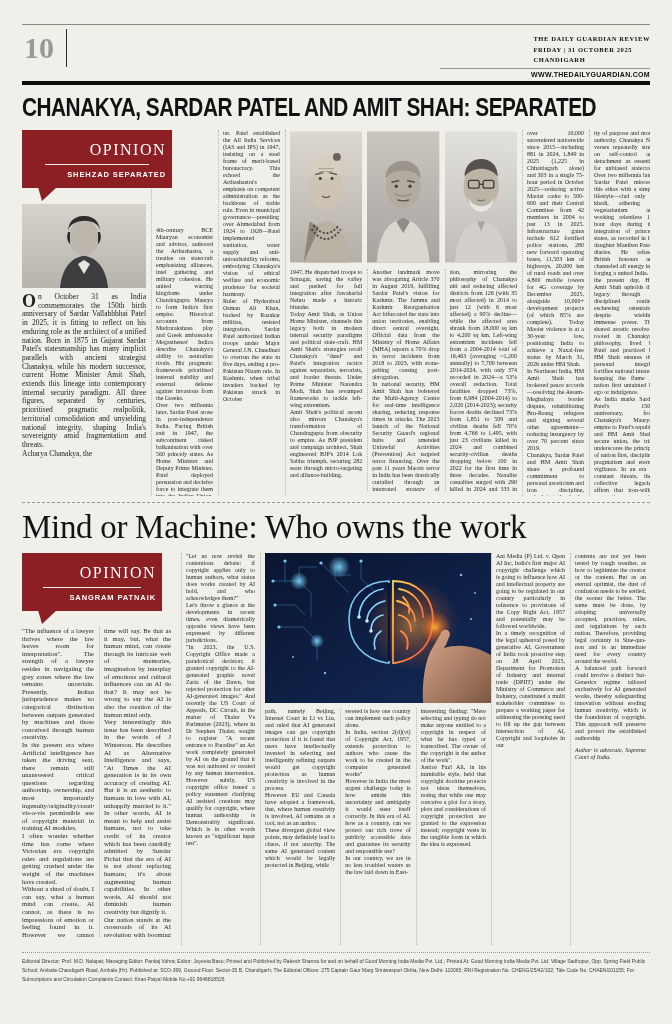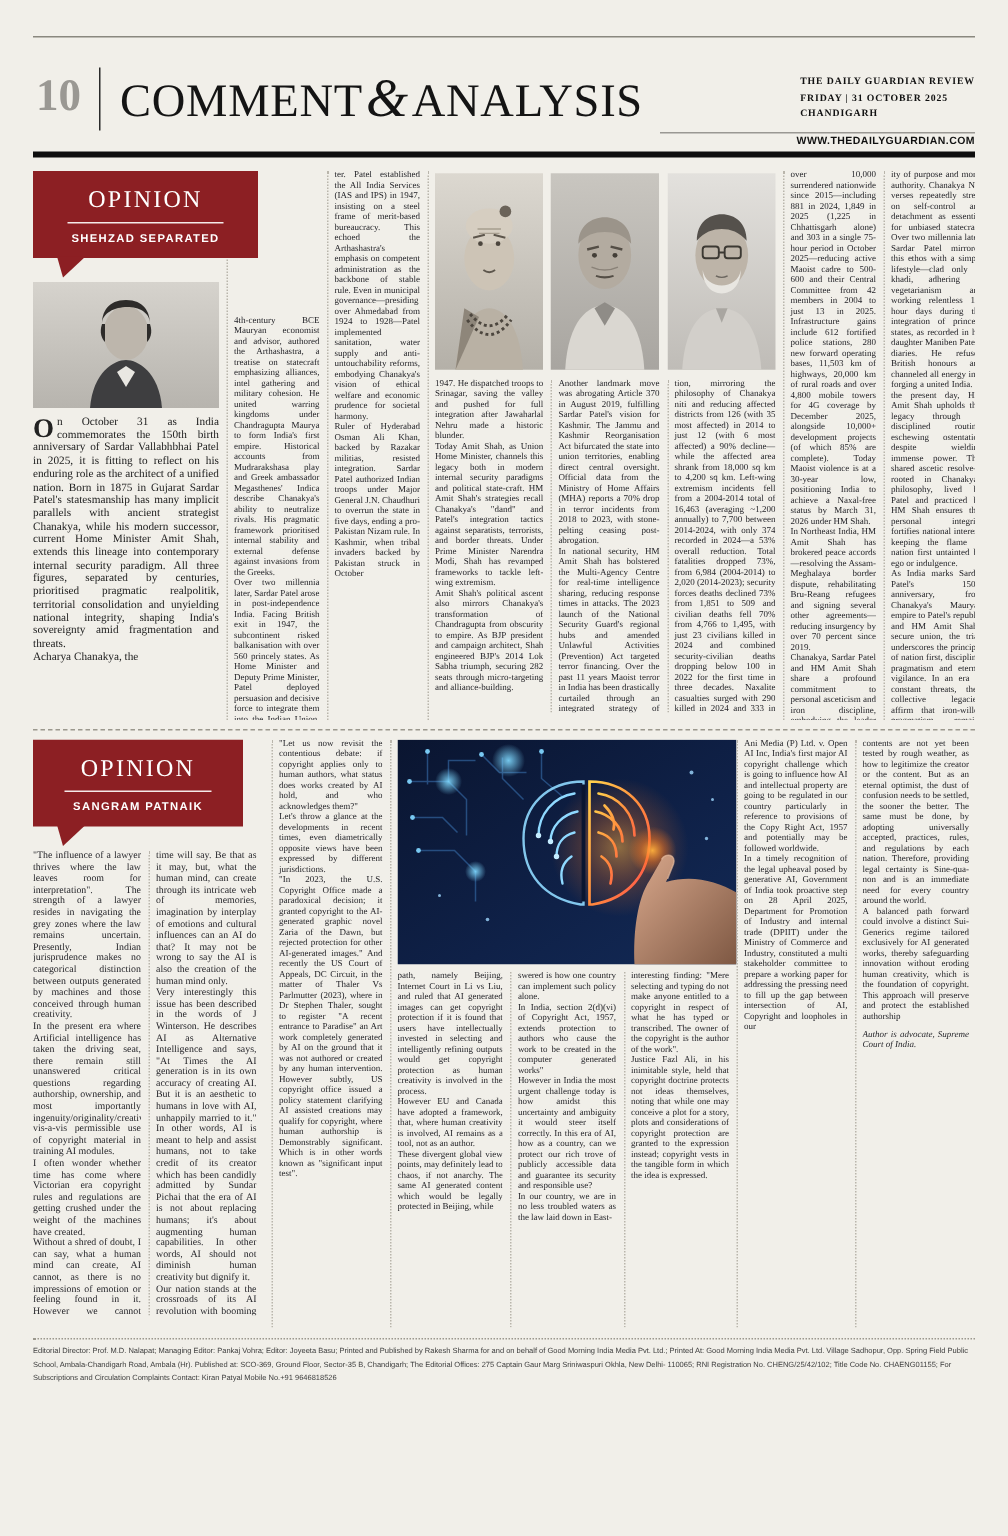--- a/index.html
+++ b/index.html
@@ -1,21 +1,21 @@
 <!DOCTYPE html>
 <html><head>
 <meta charset="utf-8">
 <style>
   * { margin:0; padding:0; box-sizing:border-box; }
   html,body { width:672px; height:1024px; }
   body { background:#f1efe9; color:#1c1c1c; font-family:"Liberation Serif", serif; overflow:hidden; }
   .page { padding:24px 22px 0 22px; }
 
   
-  .hdr-row { display:flex; align-items:stretch; border-top:1px solid #8a887f; padding-top:20px; }
+  .hdr-row { display:flex; align-items:stretch; border-top:1px solid #8a887f; padding-top:4px; }
   .pagenum { font:700 30px/38px "Liberation Serif", serif; color:#9a9893; padding:0 12px 0 2px; border-right:1px solid #2a2a2a; }
   .section-title { font:400 31px/40px "Liberation Serif", serif; color:#141414; letter-spacing:.5px; padding-left:13px; white-space:nowrap; }
   .section-title .amp { font-style:italic; font-size:36px; padding:0 2px; }
   .masthead { margin-left:auto; padding-top:5px; font:700 6.5px/1.65 "Liberation Serif", serif; letter-spacing:.6px; color:#111; white-space:nowrap; }
   .website-row { display:flex; justify-content:flex-end; }
   .website { border-top:1px solid #9a9893; padding-top:2px; margin-top:1px; width:210px; text-align:right; font:700 7px "Liberation Sans", sans-serif; letter-spacing:.3px; color:#111; }
   .thick-rule { border-top:4px solid #0e0e0e; margin-top:3px; }
 
   
   .hl1 { margin-top:8px; }
@@ -30,21 +30,21 @@
   .w-lead1 { width:124px; flex:none; position:relative; }
   .w62 { width:62px; flex:none; }
   .w66 { width:66px; flex:none; }
   .mid1 { width:232px; flex:none; }
   .mid1 .imgs { display:flex; gap:5px; height:134px; }
   .mid1 .imgs .ph { width:74px; height:134px; }
   .mid1 .under { display:flex; gap:5px; margin-top:5px; height:222px; overflow:hidden; }
   .mid1 .under .col { width:74px; }
 
   
-  .opbox { position:relative; background:#8c1f23; color:#fff; text-align:center; padding:11px 6px 9px 6px; z-index:2; }
+  .opbox { position:relative; background:#8c1f23; color:#fff; text-align:right; padding:11px 6px 9px 6px; z-index:2; }
   .opbox .optitle { font:400 16px "Liberation Serif", serif; letter-spacing:1.5px; }
   .opbox .oprule { width:76%; margin:5px auto 5px auto; border-top:1px solid rgba(255,255,255,.9); }
   .opbox .opname { font:700 7.5px "Liberation Sans", sans-serif; letter-spacing:.9px; }
   .opbox::after { content:""; position:absolute; left:16px; bottom:-13px;
     border-left:4px solid transparent; border-right:15px solid transparent; border-top:14px solid #8c1f23; }
   .opbox.wide { width:150px; }
 
   .authorphoto { margin-top:16px; width:124px; height:84px; display:block; }
   .leadtext { margin-top:5px; font:400 7.5px/8.7px "Liberation Serif", serif; text-align:justify; white-space:pre-line; color:#222; }
   .dropcap { float:left; font:700 18px/15px "Liberation Serif", serif; padding:1px 2px 0 0; }
@@ -70,33 +70,33 @@
   .footer { border-top:1px dotted #9b988e; margin-top:7px; padding-top:4px;
     font:400 5px/1.75 "Liberation Sans", sans-serif; color:#3c3c3c; }
 </style>
 </head>
 <body>
 
 <div class="page">
 
   <div class="hdr-row">
     <div class="pagenum">10</div>
-    <div class="section-title"><span>COMMENT</span><span class="amp">&amp;</span><span>ANALYSIS</span></div>
     <div class="masthead">
       <div>THE DAILY GUARDIAN REVIEW</div>
       <div>FRIDAY | 31 OCTOBER 2025</div>
       <div>CHANDIGARH</div>
     </div>
   </div>
   <div class="website-row">
     <div class="website">WWW.THEDAILYGUARDIAN.COM</div>
   </div>
   <div class="thick-rule"></div>
 
   <div class="hl1">
+    <div><span class="hlx">CHANAKYA, SARDAR PATEL AND AMIT SHAH: SEPARATED</span></div>
   </div>
 
   <div class="cols a1">
 
     <div class="w-lead1">
       <div class="opbox wide">
         <div class="optitle">OPINION</div>
         <div class="oprule"></div>
         <div class="opname">SHEHZAD SEPARATED</div>
       </div>
@@ -200,20 +200,21 @@
 Chanakya, Sardar Patel and HM Amit Shah share a profound commitment to personal asceticism and iron discipline, embodying the leader as an exemplar of selfless service to the nation. Chanakya, the austere scholar, lived a life of deliberate simplicity, renouncing luxury and material comforts to maintain clar-</div>
 
     <div class="w66 rule-l">
       <div class="col" style="width:100%">ity of purpose and moral authority. Chanakya Niti verses repeatedly stress on self-control and detachment as essential for unbiased statecraft. Over two millennia later, Sardar Patel mirrored this ethos with a simple lifestyle—clad only in khadi, adhering to vegetarianism and working relentless 18-hour days during the integration of princely states, as recorded in his daughter Maniben Patel's diaries. He refused British honours and channeled all energy into forging a united India. In the present day, HM Amit Shah upholds this legacy through a disciplined routine, eschewing ostentation despite wielding immense power. This shared ascetic resolve—rooted in Chanakya's philosophy, lived by Patel and practiced by HM Shah ensures that personal integrity fortifies national interest, keeping the flame of nation first untainted by ego or indulgence.
 As India marks Sardar Patel's 150th anniversary, from Chanakya's Mauryan empire to Patel's republic and HM Amit Shah's secure union, the triad underscores the principle of nation first, discipline, pragmatism and eternal vigilance. In an era of constant threats, their collective legacies, affirm that iron-willed pragmatism remains Bharat's bulwark.</div>
 
     </div>
   </div>
 
   <div class="sep"></div>
+  <div class="hl2">Mind or Machine: Who owns the work</div>
 
   <div class="cols a2">
 
     <div class="w-lead2">
       <div class="opbox">
         <div class="optitle">OPINION</div>
         <div class="oprule"></div>
         <div class="opname">SANGRAM PATNAIK</div>
       </div>
       <div class="minicols">

